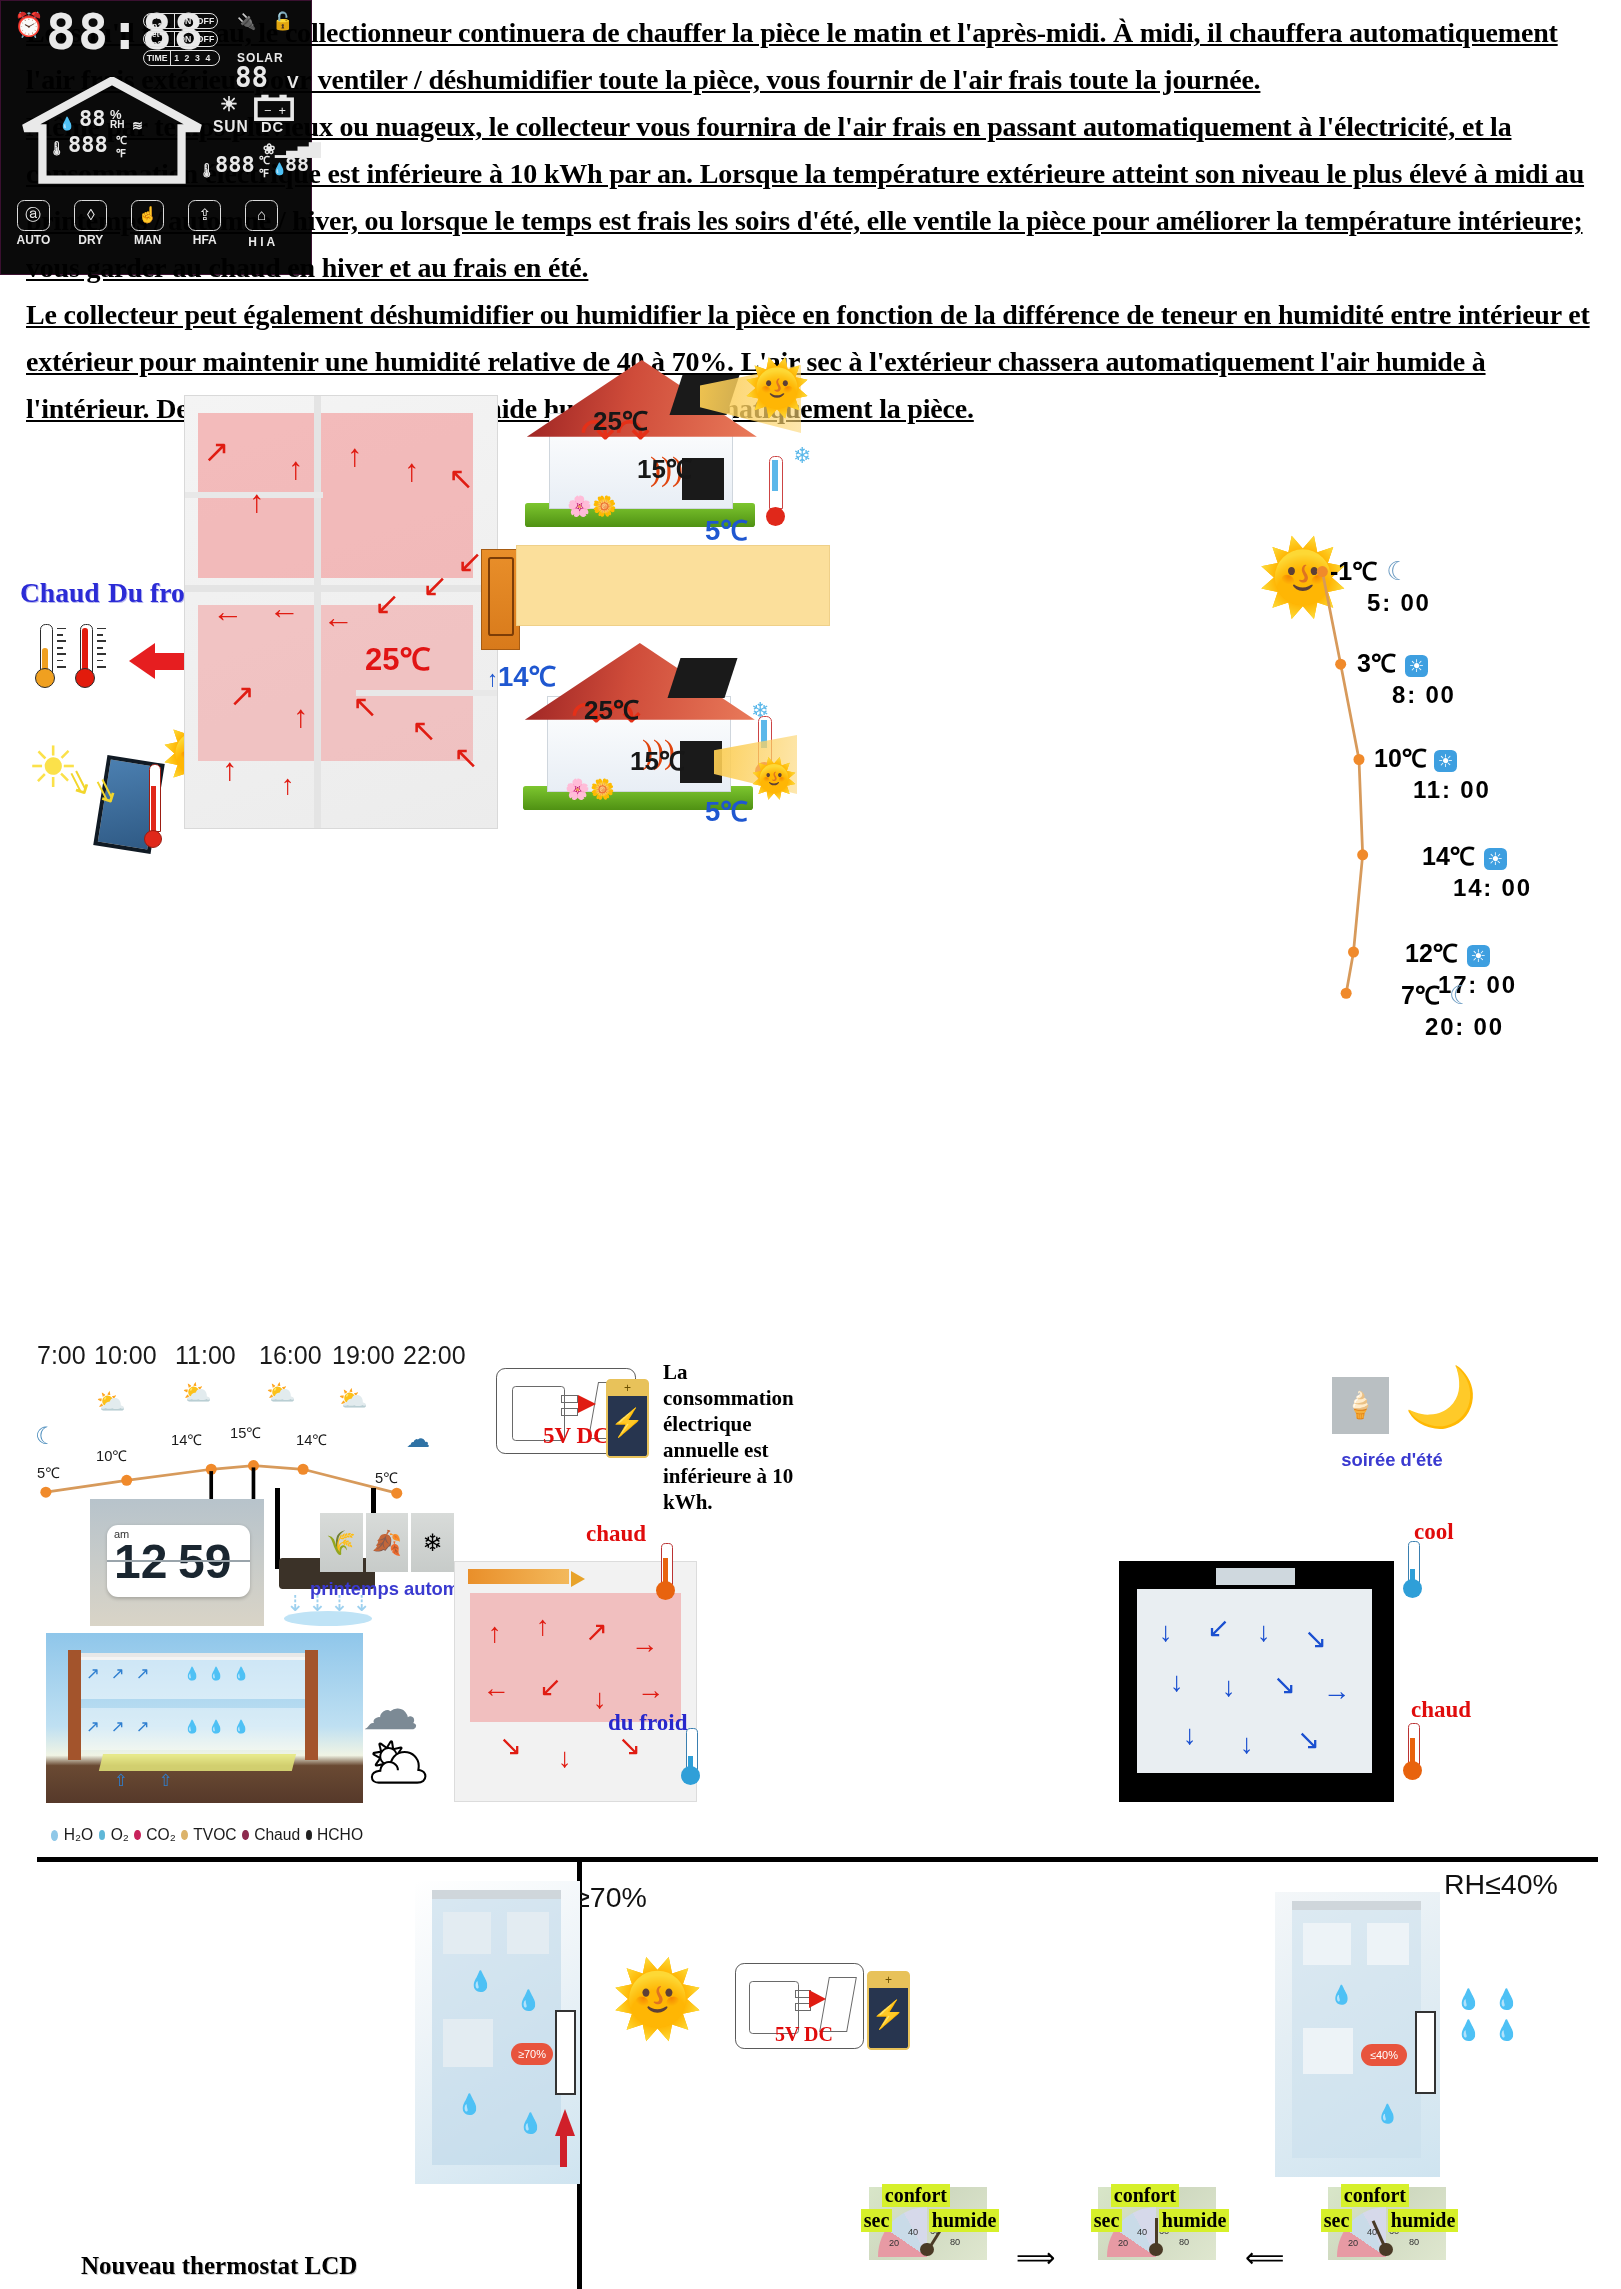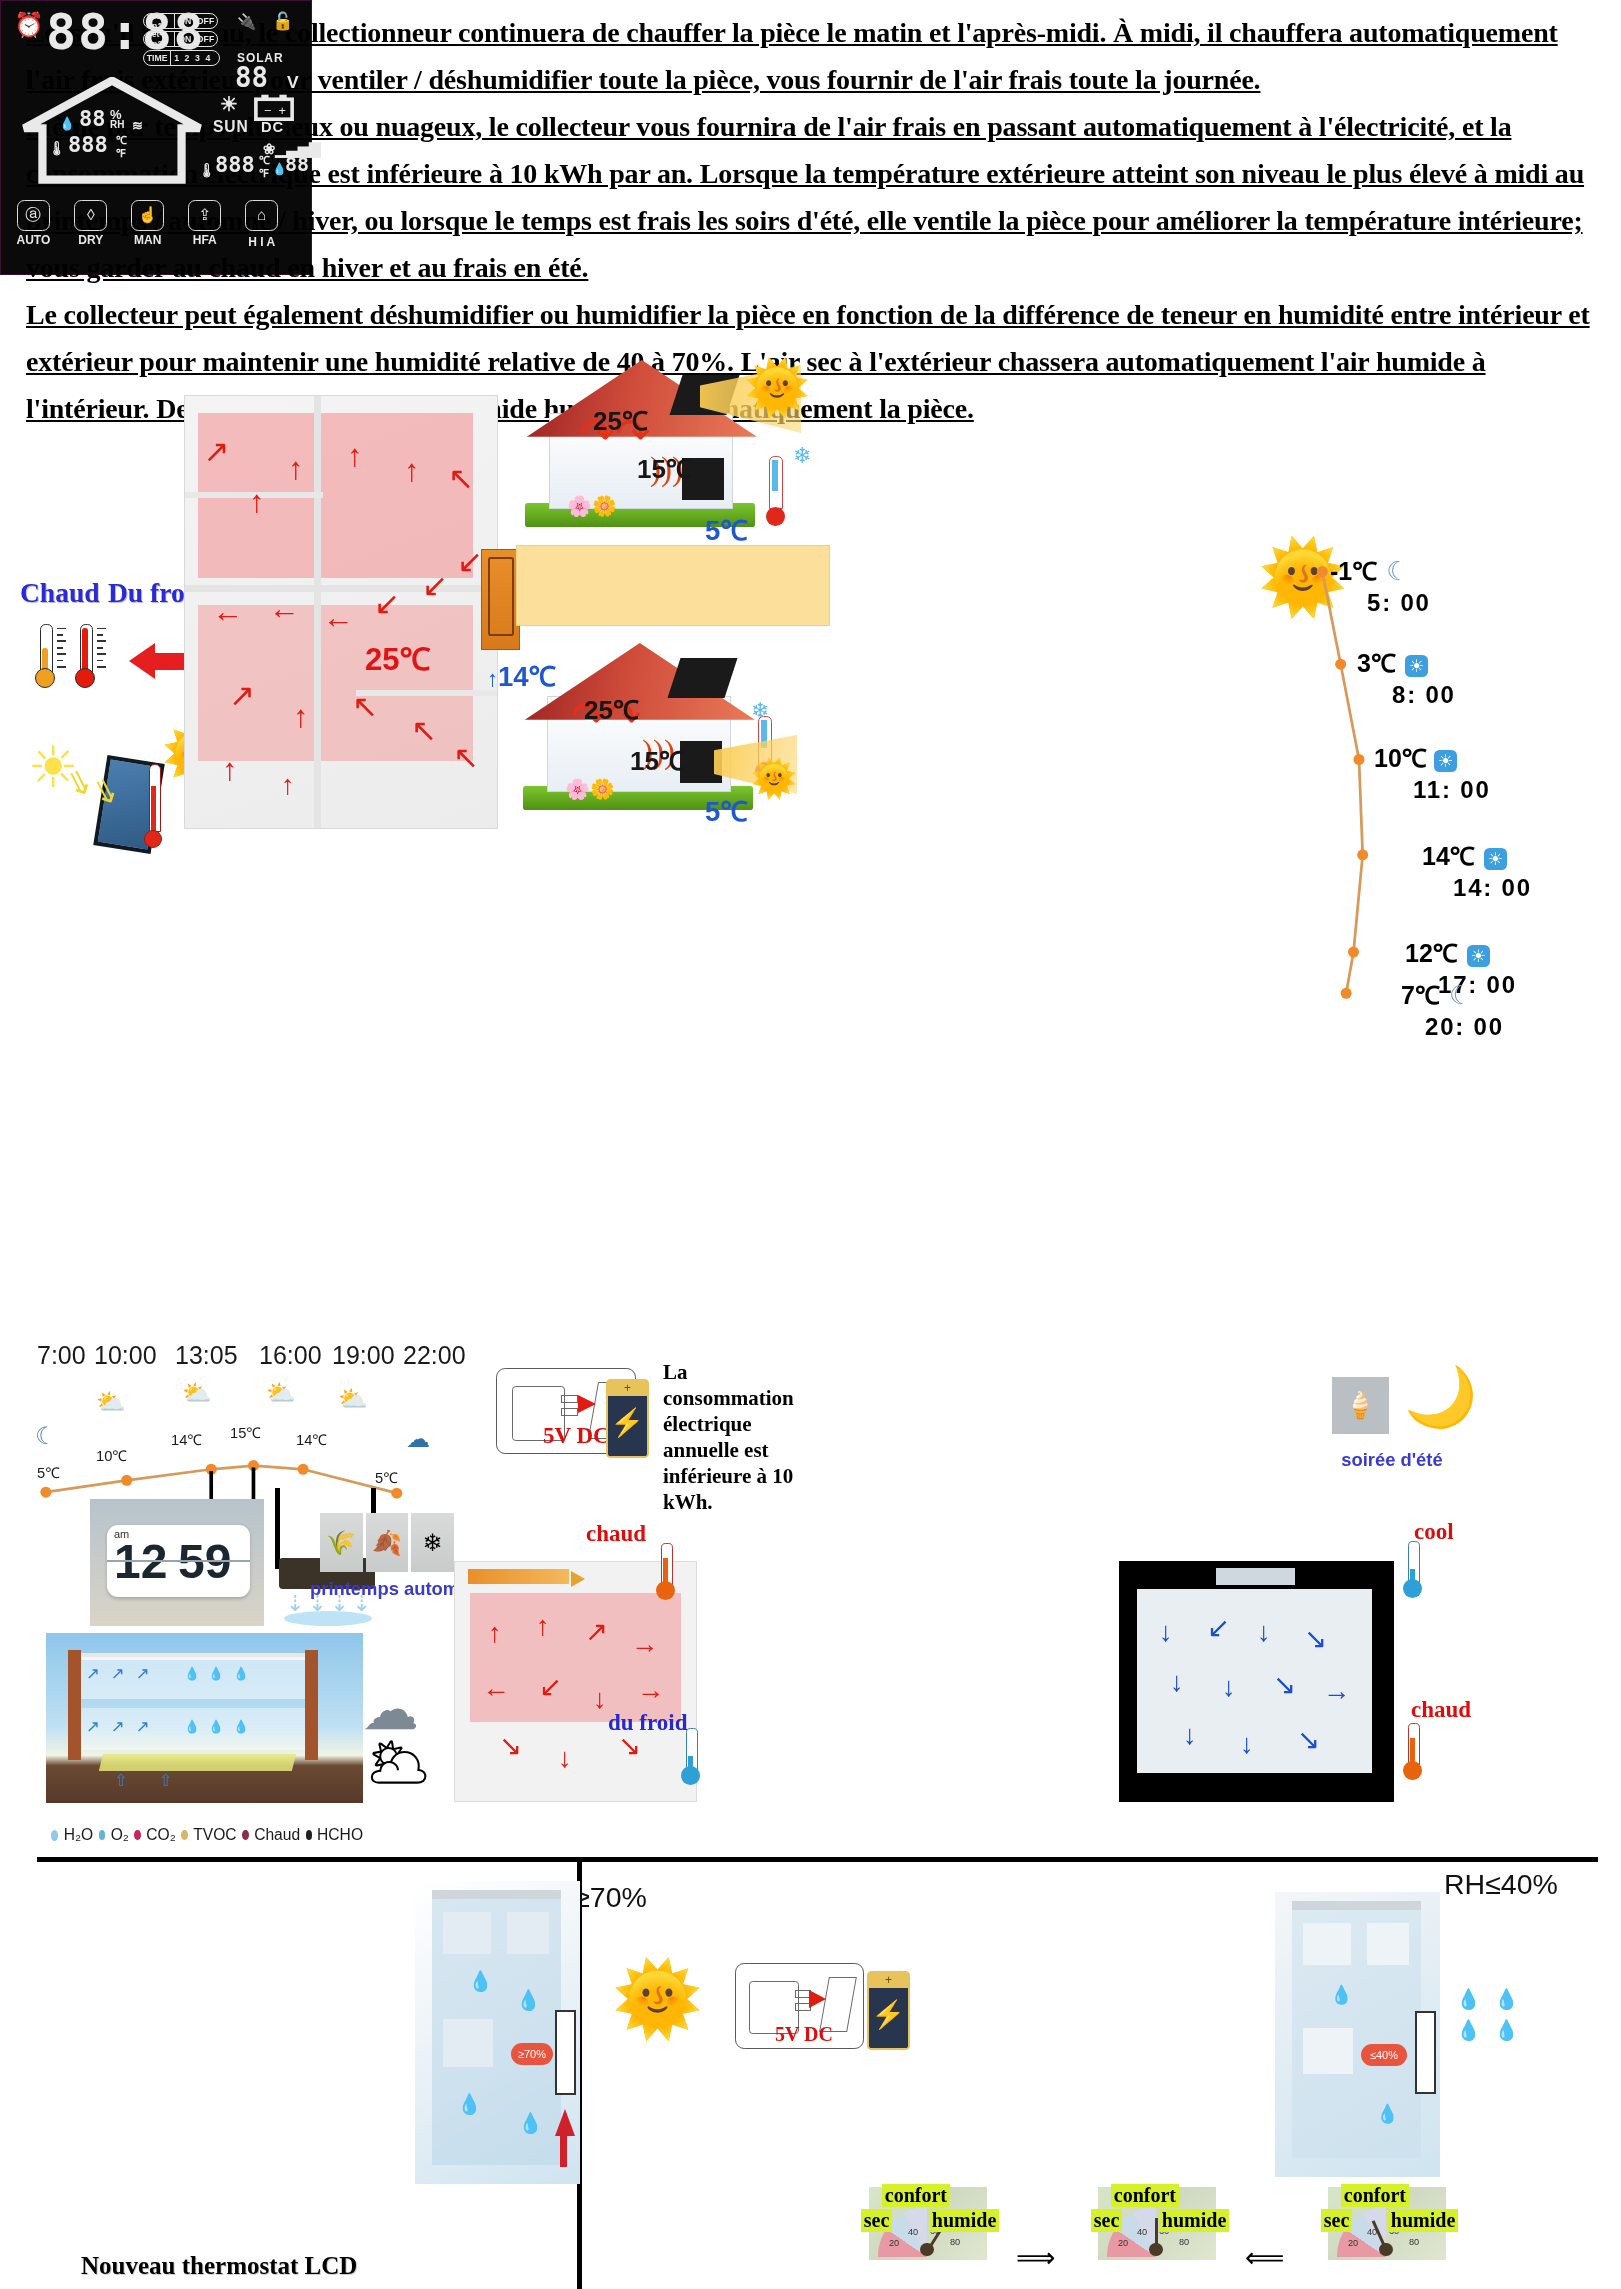--- a/index.html
+++ b/index.html
@@ -325,21 +325,21 @@
 </div>
 <div class="abs" style="left:1401px;top:977px;">
   <span class="tl-temp">7℃</span>
   <span class="moon-gly" style="margin-left:5.5px;">☾</span>
   <div class="tl-time" style="margin-left:24px;margin-top:1.8px;">20: 00</div>
 </div>
 
 <div class="abs" style="left:37px;top:1341px;width:432px;">
   <span class="hr-time abs" style="left:0;">7:00</span>
   <span class="hr-time abs" style="left:57px;">10:00</span>
-  <span class="hr-time abs" style="left:138px;">13:05</span>
+  <span class="hr-time abs" style="left:138px;">11:00</span>
   <span class="hr-time abs" style="left:222px;">16:00</span>
   <span class="hr-time abs" style="left:295px;">19:00</span>
   <span class="hr-time abs" style="left:366px;">22:00</span>
 </div>
 
 <div class="abs" style="left:35px;top:1422px;font-size:24px;color:#4f8fbe;">☾</div>
 <div class="abs" style="left:96px;top:1388px;font-size:24px;color:#4f8fbe;">⛅</div>
 <div class="abs" style="left:182px;top:1379px;font-size:24px;color:#4f8fbe;">⛅</div>
 <div class="abs" style="left:266px;top:1379px;font-size:24px;color:#4f8fbe;">⛅</div>
 <div class="abs" style="left:338px;top:1385px;font-size:24px;color:#4f8fbe;">⛅</div>

